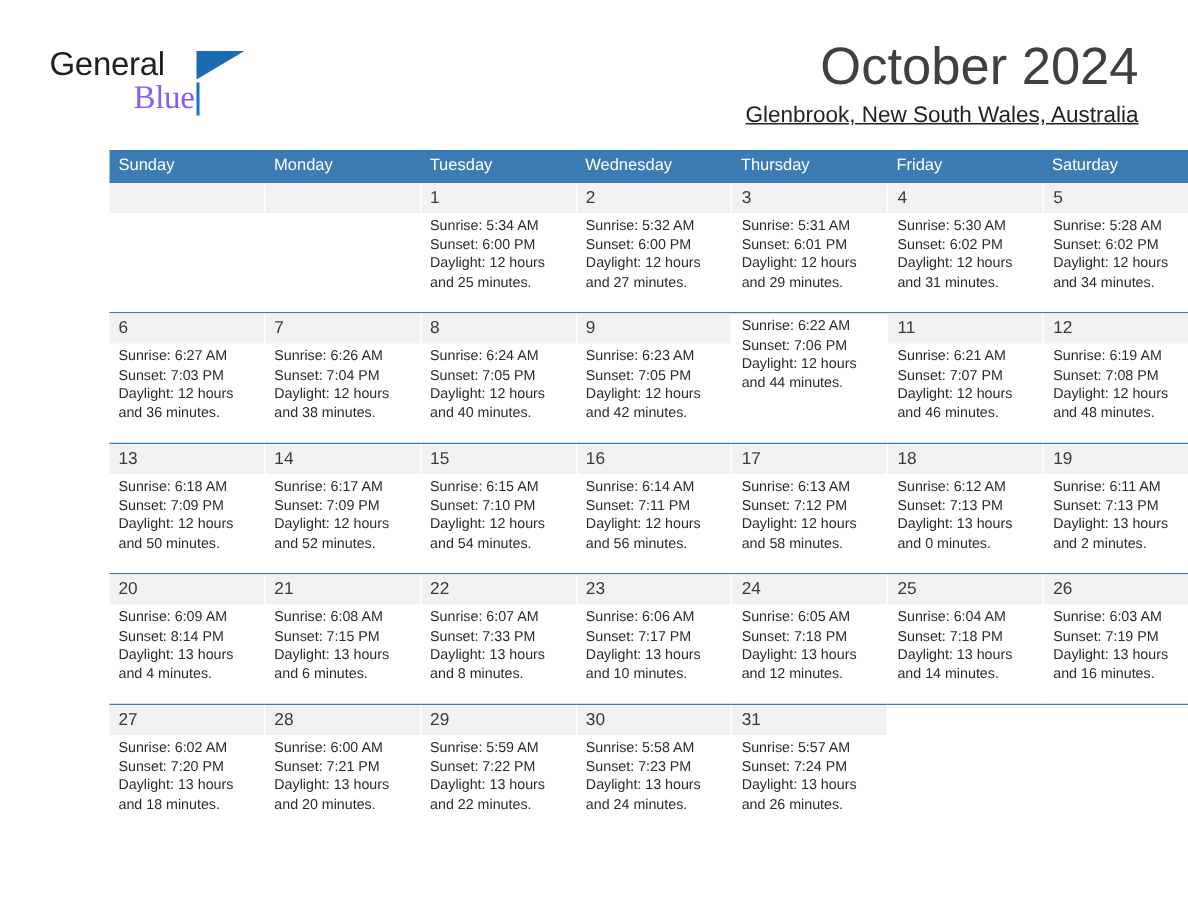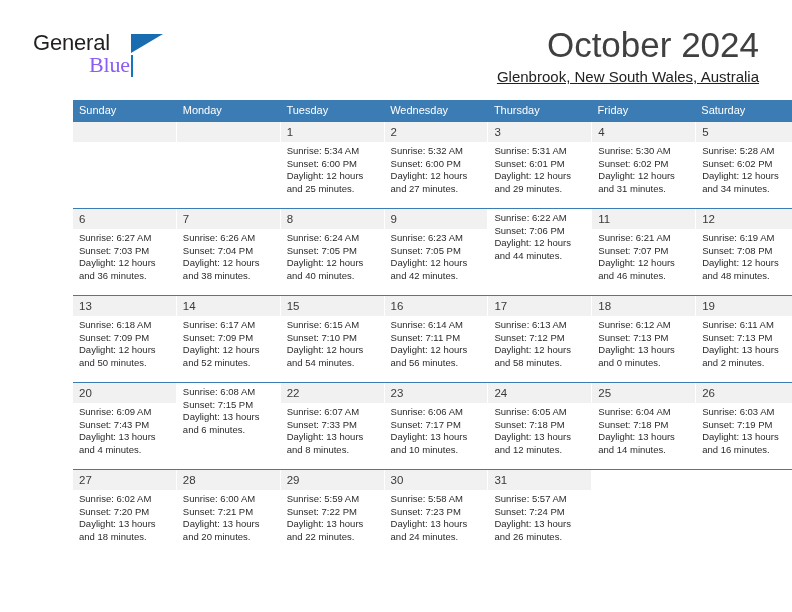--- a/index.html
+++ b/index.html
@@ -370,26 +370,27 @@
               <div>Daylight: 13 hours</div>
               <div>and 2 minutes.</div>
             </div>
           </div>
         </div>
         <div class="week">
           <div class="day">
             <div class="day-number">20</div>
             <div class="day-info">
               <div>Sunrise: 6:09 AM</div>
-              <div>Sunset: 7:43 PM</div>
+              <div>Sunset: 8:14 PM</div>
               <div>Daylight: 13 hours</div>
               <div>and 4 minutes.</div>
             </div>
           </div>
           <div class="day">
+            <div class="day-number">21</div>
             <div class="day-info">
               <div>Sunrise: 6:08 AM</div>
               <div>Sunset: 7:15 PM</div>
               <div>Daylight: 13 hours</div>
               <div>and 6 minutes.</div>
             </div>
           </div>
           <div class="day">
             <div class="day-number">22</div>
             <div class="day-info">

